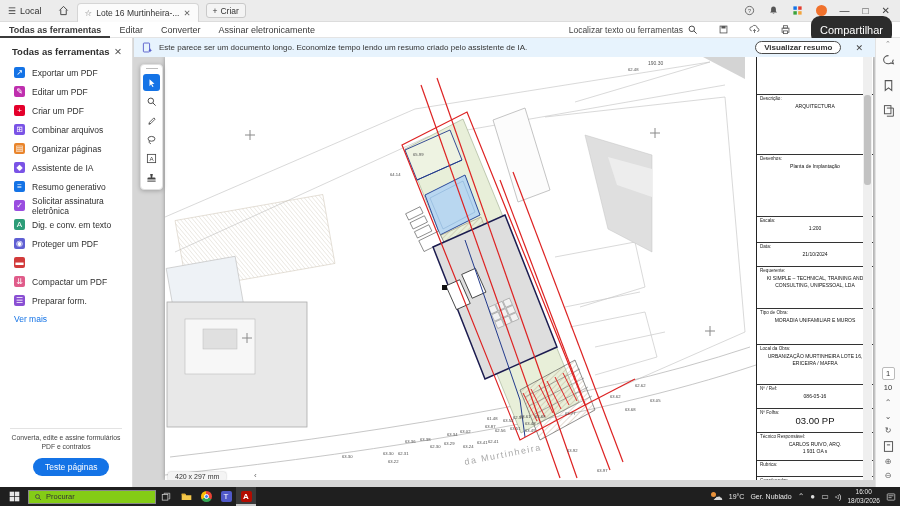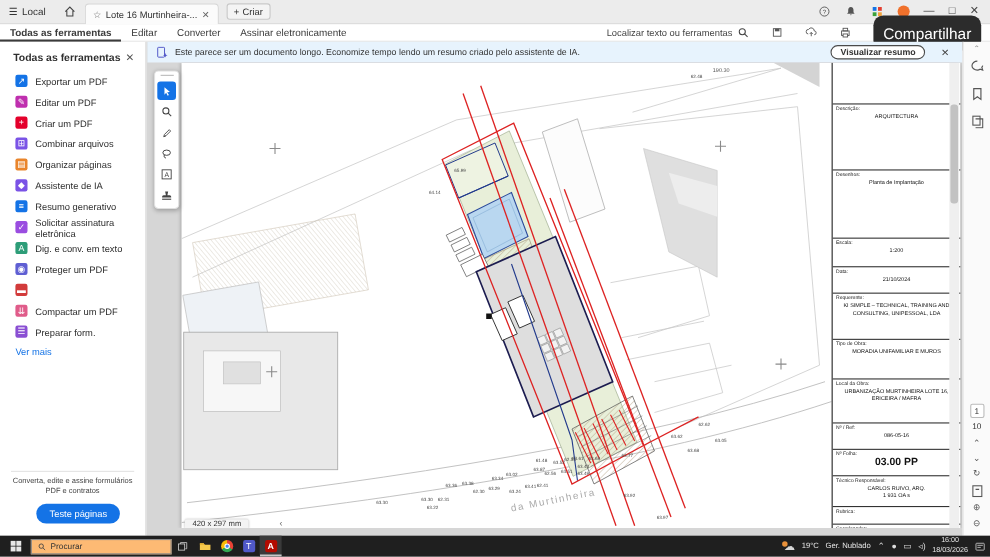--- a/index.html
+++ b/index.html
@@ -10,21 +10,21 @@
   #doc-tab { display:flex; align-items:center; gap:4px; background:#fbfbfb; border:1px solid #d5d5d5; border-bottom:none; border-radius:4px 4px 0 0; height:19px; margin-top:3px; padding:0 7px; font-size:8.5px; }
   #new-tab { display:flex; align-items:center; gap:3px; border:1px solid #c9c9c9; border-radius:3px; height:15px; padding:0 6px; margin-left:7px; font-size:8.5px; background:#f4f4f4; }
   #win-controls { margin-left:auto; display:flex; align-items:center; gap:13px; padding-right:10px; color:#444; }
   .wc { font-size:10px; line-height:1; }
   
   #toolbar { position:absolute; left:0; top:22px; width:900px; height:16px; background:#ffffff; border-bottom:1px solid #e4e4e4; display:flex; align-items:center; font-size:9px; color:#3b3b3b; }
   .menu-tab { padding:0 9px; height:16px; display:flex; align-items:center; }
   .menu-tab.active { font-weight:bold; box-shadow:inset 0 -2px 0 #3b3b3b; }
   #toolbar-right { margin-left:auto; display:flex; align-items:center; gap:20px; padding-right:8px; }
   #find-box { display:flex; align-items:center; gap:4px; color:#444; font-size:8.5px; }
-  .pill { border-radius:9px; padding:8px 9px; font-size:14px; display:flex; align-items:center; gap:4px; }
+  .pill { border-radius:9px; padding:8px 9px; font-size:11px; display:flex; align-items:center; gap:4px; }
   #share-btn { background:#2c2c2c; color:#fff; }
   #ai-btn { background:linear-gradient(90deg,#ee512e,#8a53ff); color:#fff; }
   .tb-icon { width:11px; height:11px; color:#555; }
   
   #sidebar { position:absolute; left:0; top:38px; width:133px; height:449px; background:#fff; border-right:1px solid #dedede; font-size:8.5px; color:#2e2e2e; }
   #sidebar-head { display:flex; align-items:center; justify-content:space-between; padding:8px 10px 6px 12px; font-weight:bold; font-size:9.5px; }
   .sb-item { display:flex; align-items:center; gap:7px; padding:3px 6px 3px 14px; height:19px; cursor:default; }
   .sb-ic { width:11px; height:11px; border-radius:2px; display:flex; align-items:center; justify-content:center; font-size:8px; color:#fff; flex:0 0 11px; }
   #ver-mais { color:#1473e6; padding:4px 14px; font-size:8.5px; }
   #sb-divider { position:absolute; left:10px; right:10px; top:390px; border-top:1px solid #e3e3e3; }
@@ -36,42 +36,42 @@
   #banner-close { font-size:9px; color:#444; padding:0 4px 0 8px; }
   
   #docarea { position:absolute; left:134px; top:57px; width:741px; height:423px; background:#d6d6d6; overflow:hidden; }
   #page { position:absolute; left:31px; top:0px; width:708px; height:423px; background:#fff; box-shadow:0 0 4px rgba(0,0,0,.35); }
   #drawing { position:absolute; left:0; top:0; }
   
   #titleblock { position:absolute; left:591px; top:0; width:117px; height:423px; border-left:1px solid #222; display:flex; flex-direction:column; font-size:5px; color:#111; }
   .tbk-row { border-bottom:1px solid #333; padding:1px 3px; overflow:hidden; }
   .tbk-label { font-size:4.6px; color:#222; }
   .tbk-val { text-align:center; margin-top:2px; line-height:1.35; white-space:pre-line; }
-  .tbk-big { font-size:9.5px; font-weight:bold; text-align:center; }
+  .tbk-big { font-size:9.5px; font-weight:normal; text-align:center; }
   
   #qtools { position:absolute; left:6px; top:7px; width:23px; background:#fff; border:1px solid #e0e0e0; border-radius:4px; box-shadow:0 1px 4px rgba(0,0,0,.25); display:flex; flex-direction:column; align-items:center; padding:3px 0; gap:2px; }
   #qtools .handle { width:12px; height:2px; border-top:1px solid #bbb; margin-bottom:2px; }
   .qt { width:17px; height:17px; border-radius:3px; display:flex; align-items:center; justify-content:center; color:#444; }
   .qt.active { background:#1473e6; color:#fff; }
   
   #size-chip { position:absolute; left:34px; top:415px; background:#f4f4f4; border-radius:2px; box-shadow:0 0 2px rgba(0,0,0,.3); font-size:7px; color:#333; padding:1px 7px; }
   #hscroll-arrow { position:absolute; left:120px; top:414px; font-size:8px; color:#666; }
   #vscroll { position:absolute; left:729px; top:0; width:9px; height:423px; background:#efefef; }
   #vscroll-thumb { position:absolute; left:1px; top:38px; width:7px; height:90px; background:#c2c2c2; border-radius:3px; }
   
   #rail { position:absolute; left:875px; top:38px; width:25px; height:449px; background:#fafafa; border-left:1px solid #e2e2e2; display:flex; flex-direction:column; align-items:center; font-size:9px; color:#555; }
   .rail-ic { width:13px; height:13px; margin:6px 0; color:#555; }
   #rail-nav { margin-top:auto; display:flex; flex-direction:column; align-items:center; margin-bottom:4px; }
   #page-box { border:1px solid #bbb; border-radius:2px; width:13px; height:13px; font-size:7.5px; display:flex; align-items:center; justify-content:center; color:#333; background:#fff; }
   #page-total { font-size:7.5px; color:#333; margin:3px 0 4px; }
   .rail-g { font-size:8px; margin:3px 0; color:#555; line-height:1; }
   
   #taskbar { position:absolute; left:0; top:487px; width:900px; height:19px; background:#1f1f1f; display:flex; align-items:center; color:#e8e8e8; }
   #start { width:28px; display:flex; justify-content:center; }
-  #tb-search { width:128px; height:14px; background:#fdba74; color:#333; border:1px solid #888; display:flex; align-items:center; gap:4px; font-size:7.5px; padding:0 5px; }
+  #tb-search { width:128px; height:14px; background:#84cc16; color:#333; border:1px solid #888; display:flex; align-items:center; gap:4px; font-size:7.5px; padding:0 5px; }
   .task-ic { width:20px; height:19px; display:flex; align-items:center; justify-content:center; font-size:10px; }
   .task-ic.active { background:#3a3a3a; box-shadow:inset 0 -2px 0 #c8c8c8; }
   #tray { margin-left:auto; display:flex; align-items:center; gap:6px; padding-right:4px; font-size:7px; }
   #clock { text-align:center; font-size:6.5px; line-height:1.25; }
   .chip-ic { font-size:8px; color:#ddd; }
   svg { display:block; }
 </style>
 </head>
 <body>
 

